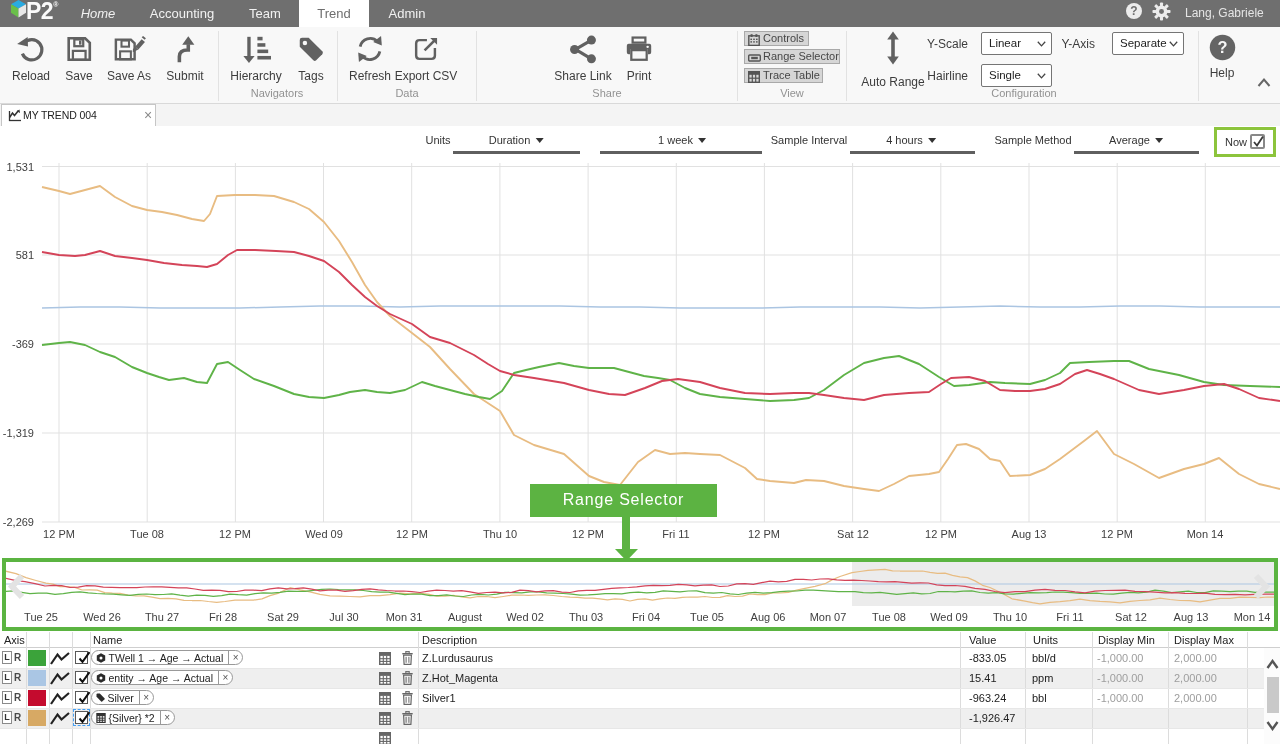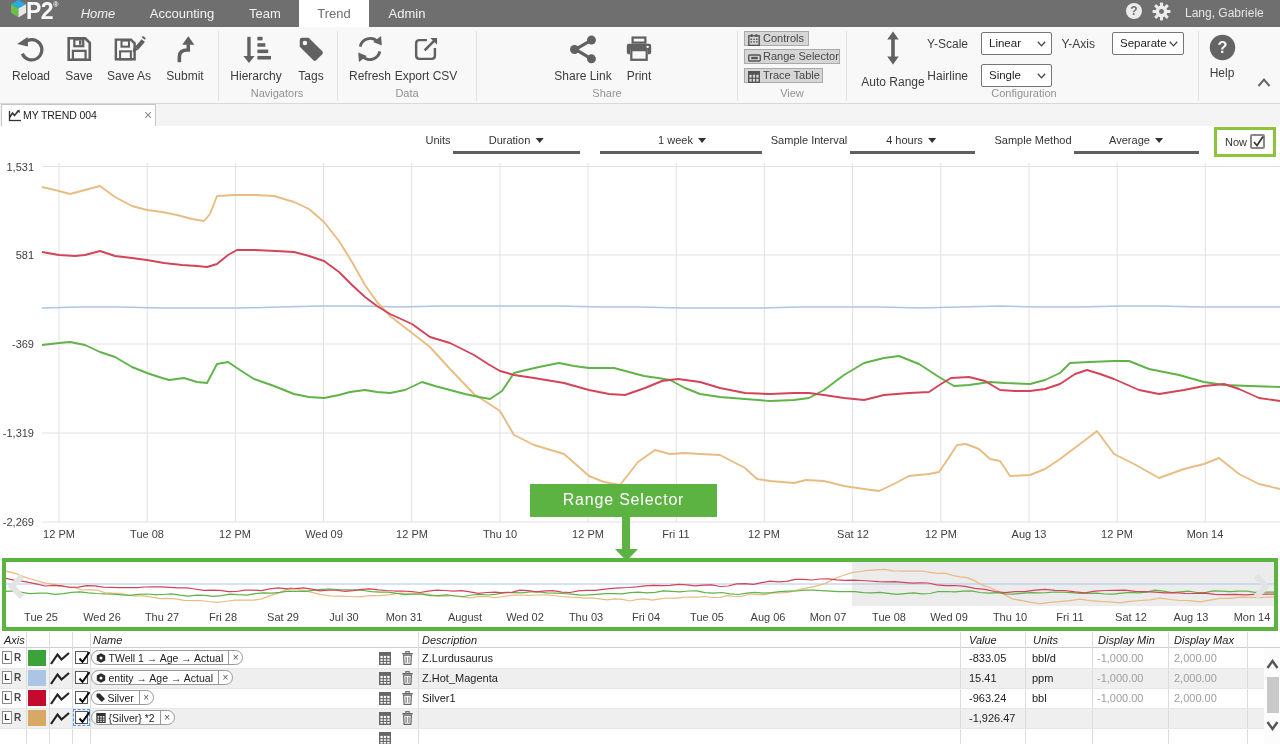--- a/index.html
+++ b/index.html
@@ -44,21 +44,21 @@
 #callout { position:absolute; left:530px; top:484px; width:187px; height:33px; background:#5cb342; color:#fff; font-size:16px; letter-spacing:0.8px; text-align:center; line-height:32px; }
 #calloutstem { position:absolute; left:622px; top:517px; width:8px; height:33px; background:#5cb342; }
 
 #strip { position:absolute; left:2px; top:558px; width:1276px; height:73px; border:4px solid #5bb441; background:#fff; }
 #stripsel { position:absolute; left:846px; top:0px; width:422px; height:44px; background:#ececec; }
 .slab { position:absolute; top:49px; font-size:11px; color:#404040; transform:translateX(-50%); white-space:nowrap; }
 .schev { position:absolute; top:11px; }
 
 #tbl { position:absolute; left:0; top:632px; width:1280px; height:112px; font-size:11px; color:#222; }
 .hrow { position:absolute; top:0; left:0; width:1280px; height:16px; border-bottom:1px solid #cfcfcf; }
-.hlab { position:absolute; top:2px; font-size:11px; color:#222;font-style:italic; }
+.hlab { position:absolute; top:2px; font-size:11px; color:#222; }
 .trow { position:absolute; left:0; width:1264px; height:20px; }
 .stripe { background:#efefef; }
 .vline { position:absolute; top:0; width:1px; height:112px; background:#dcdcdc; }
 .rline { position:absolute; left:0; width:1264px; height:1px; background:#e7e7e7; }
 .lbox { position:absolute; left:2px; top:3px; width:10px; height:13px; border:1px solid #8a8a8a; background:#fff; font-size:9px; font-weight:bold; color:#333; text-align:center; line-height:11px; }
 .rlet { position:absolute; left:14px; top:4px; font-size:10px; font-weight:bold; color:#4a4a4a; }
 .swatch { position:absolute; left:28px; top:2px; width:18px; height:16px; }
 .zig { position:absolute; left:50px; top:4px; }
 .cb { position:absolute; left:75px; top:3px; width:13px; height:13px; border:1.5px solid #585858; background:#fff; }
 .cb svg { position:absolute; left:0.5px; top:-1px; }

